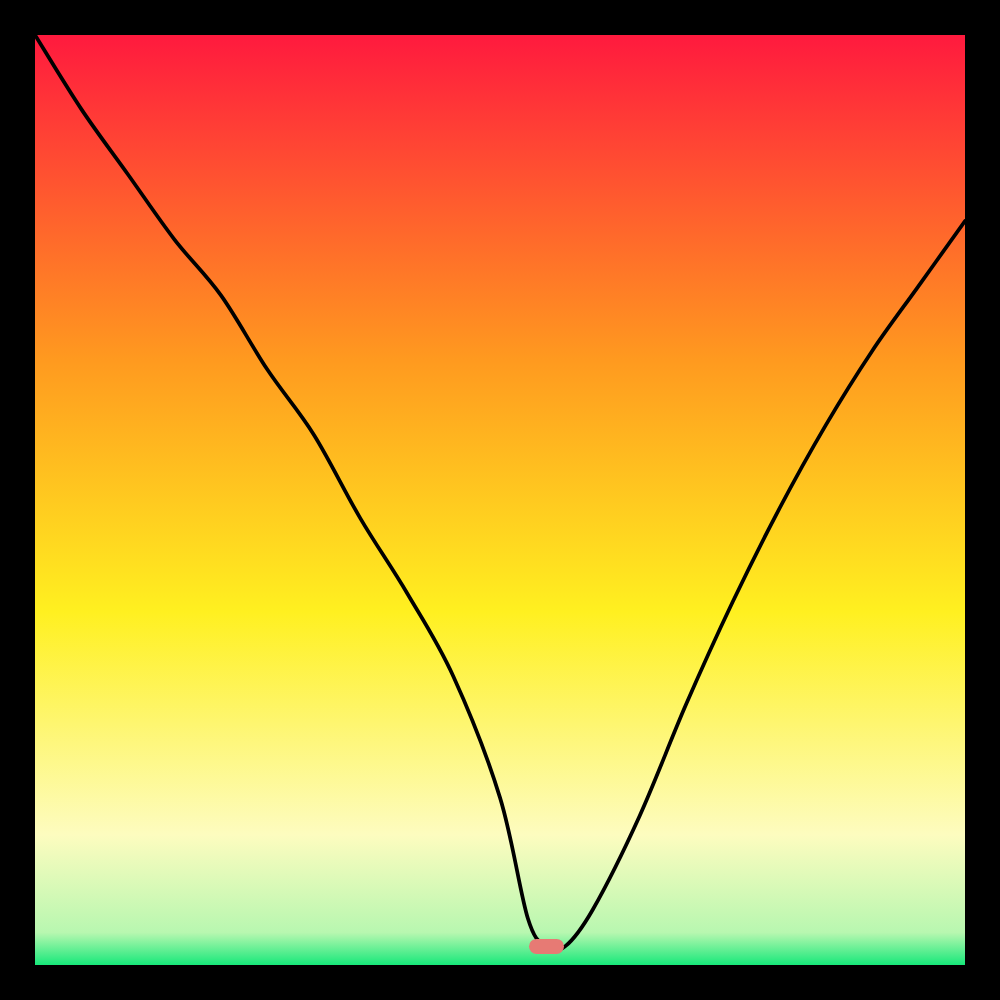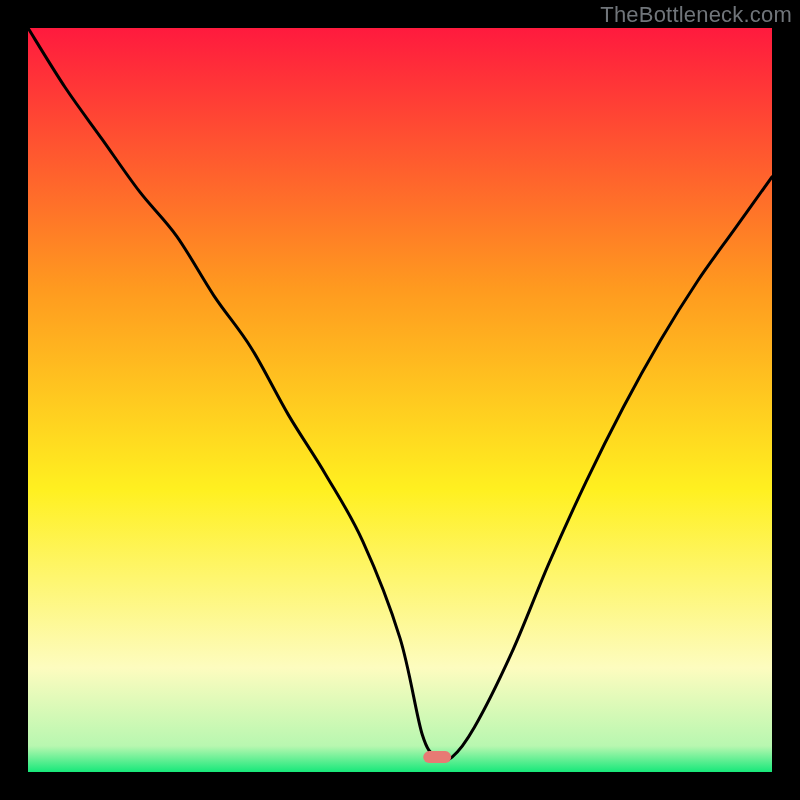--- a/index.html
+++ b/index.html
@@ -31,21 +31,20 @@
     top: 28px;
     width: 744px;
     height: 744px;
     display: block;
   }
 </style>
 </head>
 <body>
 
 <div class="frame">
-  <div class="watermark">TheBottleneck.com</div>
 
   <svg class="plot" viewBox="0 0 744 744" preserveAspectRatio="none">
     <defs>
       <linearGradient id="bg-grad" x1="0" y1="0" x2="0" y2="1">
       <stop offset="0%" stop-color="#ff1a3e"></stop>
           <stop offset="35%" stop-color="#ff9a1f"></stop>
           <stop offset="62%" stop-color="#fff020"></stop>
           <stop offset="86%" stop-color="#fdfcbf"></stop>
           <stop offset="96.5%" stop-color="#b8f7b0"></stop>
           <stop offset="100%" stop-color="#17e87a"></stop>

